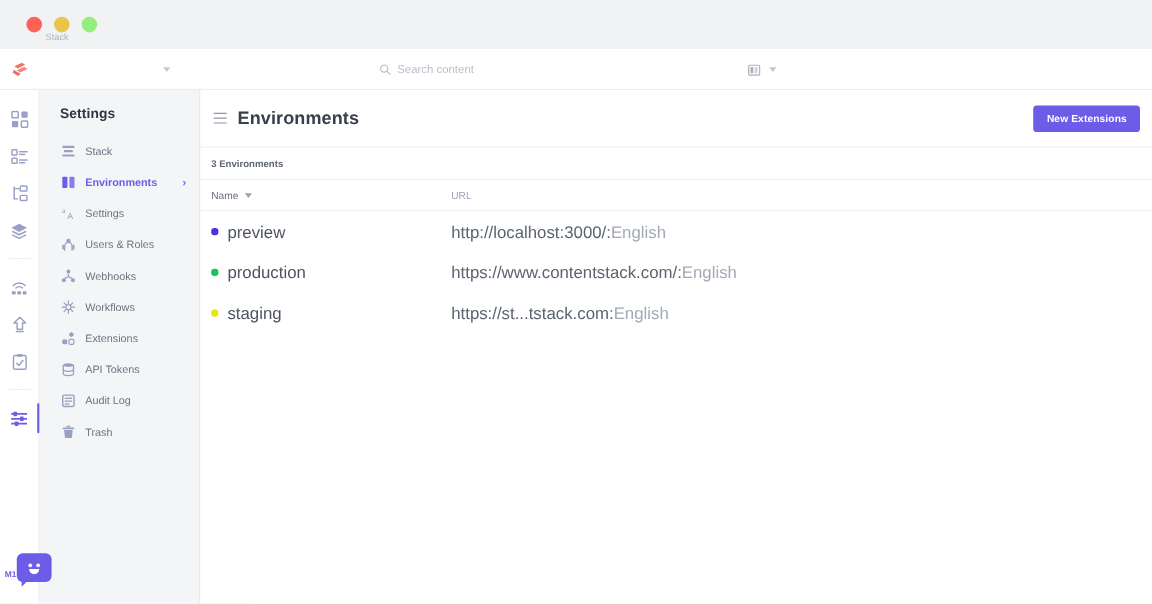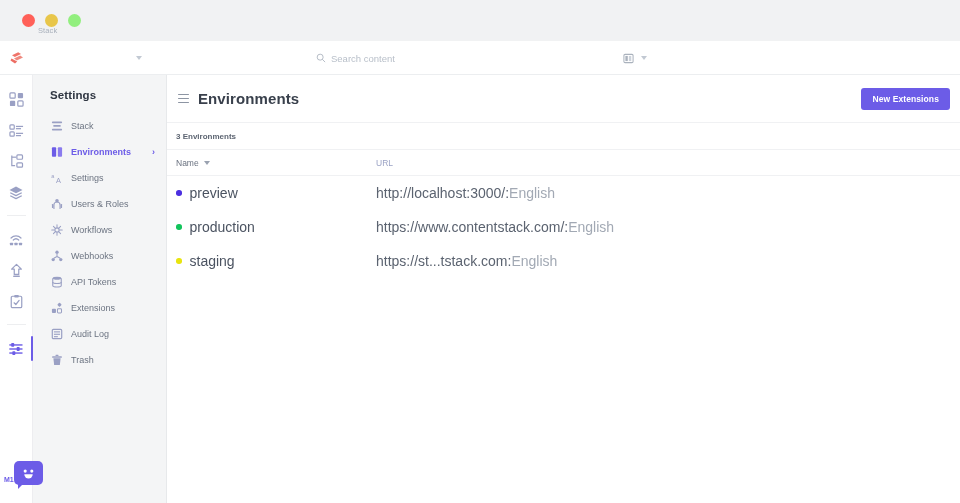--- a/index.html
+++ b/index.html
@@ -408,59 +408,59 @@
           <rect x="1" y="6.4" width="1.6" height="4.4" rx=".6" fill="#9aa0c4"></rect>
           <rect x="10.4" y="6.4" width="1.6" height="4.4" rx=".6" fill="#9aa0c4"></rect>
         </svg>
       </span>
       <span>Users &amp; Roles</span>
     </div>
 
     <div class="nav-item">
       <span class="nav-icon">
         <svg width="12" height="12" viewBox="0 0 13 13">
-          <circle cx="6.5" cy="6.5" r="2.3" fill="none" stroke="#9aa0c4" stroke-width="1.2"></circle>
-          <path d="M6.5 .8 V3.4 M6.5 9.6 V12.2 M.8 6.5 H3.4 M9.6 6.5 H12.2 M2.6 2.6 L4.5 4.5 M8.5 8.5 L10.4 10.4 M10.4 2.6 L8.5 4.5 M4.5 8.5 L2.6 10.4" stroke="#9aa0c4" stroke-width="1.1" stroke-linecap="round"></path>
-        </svg>
-      </span>
-      <span>Workflows</span>
-    </div>
-
-    <div class="nav-item">
-      <span class="nav-icon">
-        <svg width="12" height="12" viewBox="0 0 13 13">
           <circle cx="6.5" cy="2.4" r="1.8" fill="#9aa0c4"></circle>
           <circle cx="2.4" cy="10.4" r="1.8" fill="#9aa0c4"></circle>
           <circle cx="10.6" cy="10.4" r="1.8" fill="#9aa0c4"></circle>
           <path d="M6.5 4.2 V7 M6.5 7 L3 8.9 M6.5 7 L10 8.9" fill="none" stroke="#9aa0c4" stroke-width="1.1"></path>
         </svg>
       </span>
       <span>Webhooks</span>
     </div>
 
     <div class="nav-item">
       <span class="nav-icon">
         <svg width="12" height="12" viewBox="0 0 13 13">
+          <circle cx="6.5" cy="6.5" r="2.3" fill="none" stroke="#9aa0c4" stroke-width="1.2"></circle>
+          <path d="M6.5 .8 V3.4 M6.5 9.6 V12.2 M.8 6.5 H3.4 M9.6 6.5 H12.2 M2.6 2.6 L4.5 4.5 M8.5 8.5 L10.4 10.4 M10.4 2.6 L8.5 4.5 M4.5 8.5 L2.6 10.4" stroke="#9aa0c4" stroke-width="1.1" stroke-linecap="round"></path>
+        </svg>
+      </span>
+      <span>Workflows</span>
+    </div>
+
+    <div class="nav-item">
+      <span class="nav-icon">
+        <svg width="12" height="12" viewBox="0 0 13 13">
+          <rect x="1" y="7.4" width="4.4" height="4.4" rx="1" fill="#9aa0c4"></rect>
+          <rect x="7" y="7.4" width="4.4" height="4.4" rx="1" fill="none" stroke="#9aa0c4" stroke-width="1.1"></rect>
+          <rect x="7.4" y="1.2" width="3.6" height="3.6" rx=".9" fill="#9aa0c4" transform="rotate(45 9.2 3)"></rect>
+        </svg>
+      </span>
+      <span>Extensions</span>
+    </div>
+
+    <div class="nav-item">
+      <span class="nav-icon">
+        <svg width="12" height="12" viewBox="0 0 13 13">
           <ellipse cx="6.5" cy="2.4" rx="4.6" ry="1.6" fill="#9aa0c4"></ellipse>
           <path d="M1.9 2.4 V6.5 A4.6 1.6 0 0 0 11.1 6.5 V2.4" fill="none" stroke="#9aa0c4" stroke-width="1.2"></path>
           <path d="M1.9 6.5 V10.3 A4.6 1.6 0 0 0 11.1 10.3 V6.5" fill="none" stroke="#9aa0c4" stroke-width="1.2"></path>
         </svg>
       </span>
       <span>API Tokens</span>
-    </div>
-
-    <div class="nav-item">
-      <span class="nav-icon">
-        <svg width="12" height="12" viewBox="0 0 13 13">
-          <rect x="1" y="7.4" width="4.4" height="4.4" rx="1" fill="#9aa0c4"></rect>
-          <rect x="7" y="7.4" width="4.4" height="4.4" rx="1" fill="none" stroke="#9aa0c4" stroke-width="1.1"></rect>
-          <rect x="7.4" y="1.2" width="3.6" height="3.6" rx=".9" fill="#9aa0c4" transform="rotate(45 9.2 3)"></rect>
-        </svg>
-      </span>
-      <span>Extensions</span>
     </div>
 
 
     <div class="nav-item">
       <span class="nav-icon">
         <svg width="12" height="12" viewBox="0 0 13 13">
           <rect x="1.4" y="1.4" width="10.2" height="10.2" rx="1.2" fill="none" stroke="#9aa0c4" stroke-width="1.3"></rect>
           <rect x="3.2" y="3.6" width="6.6" height="1.2" fill="#9aa0c4"></rect>
           <rect x="3.2" y="6.2" width="6.6" height="1.2" fill="#9aa0c4"></rect>
           <rect x="3.2" y="8.8" width="4.2" height="1.2" fill="#9aa0c4"></rect>

